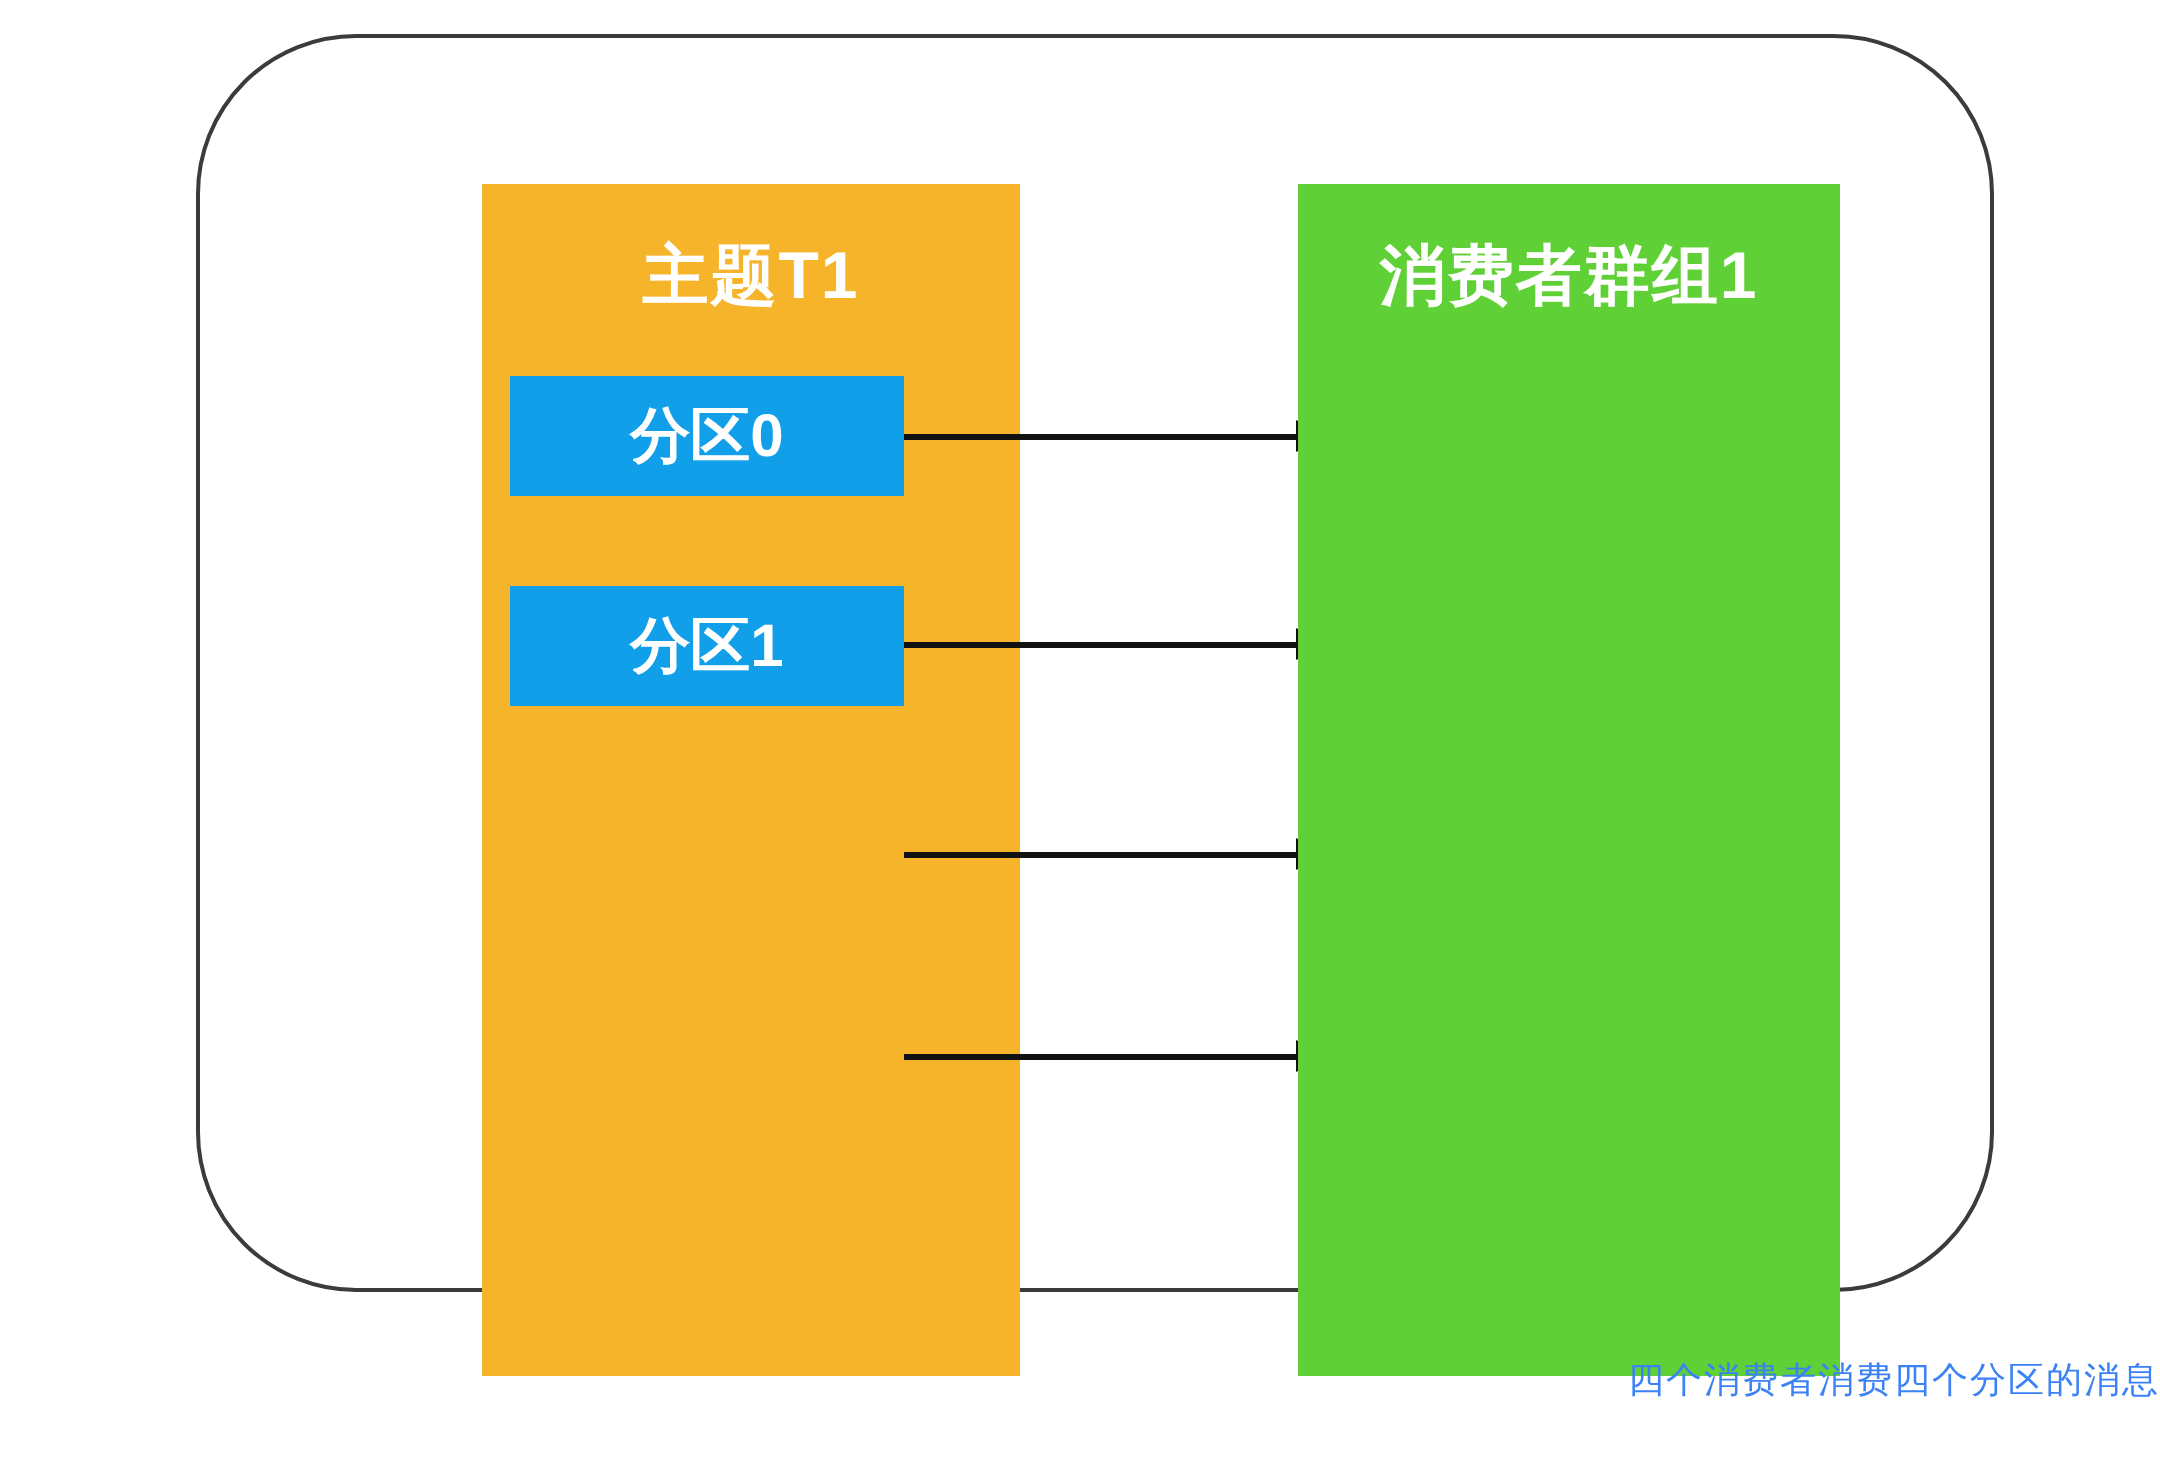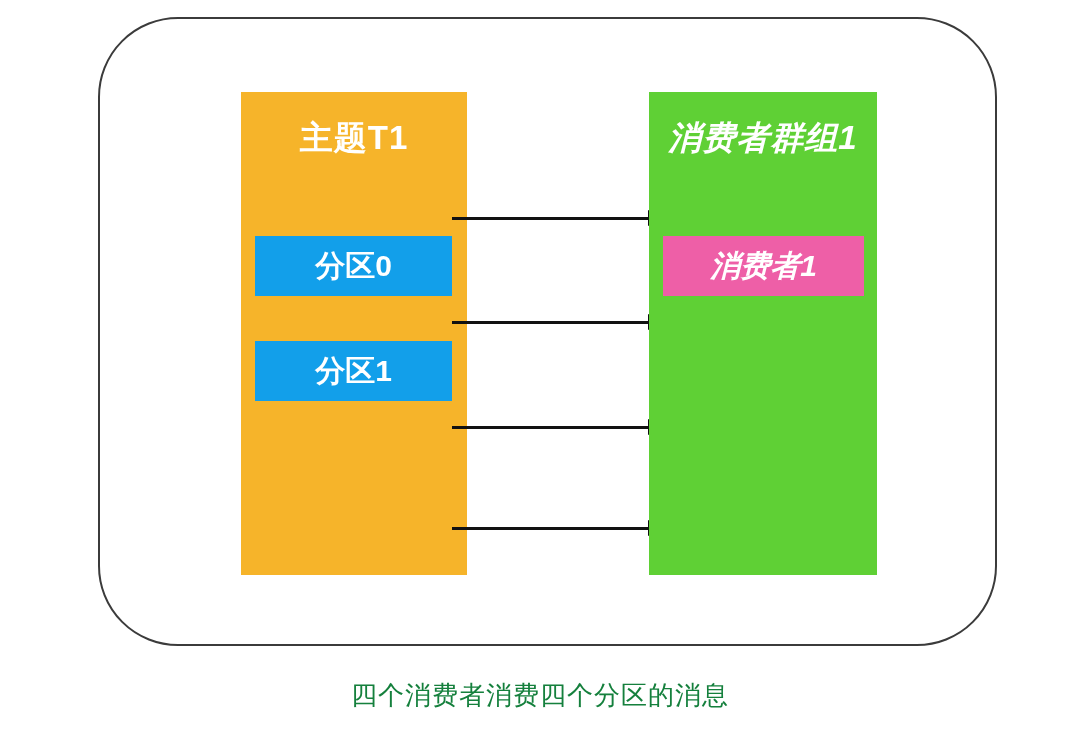--- a/index.html
+++ b/index.html
@@ -22,32 +22,32 @@
     width: 899px;
     height: 629px;
     border: 2px solid #3b3b3b;
     border-radius: 80px;
     background: #ffffff;
     box-sizing: border-box;
   }
   .column {
     position: absolute;
     top: 92px;
-    height: 483px;
+    height: 596px;
+    padding-left: 43px;
   }
   .column.topic {
     left: 241px;
     width: 226px;
     background: #f6b42a;
   }
   .column.group {
     left: 649px;
     width: 228px;
     background: #5fd035;
-    font-style: italic;
   }
   .col-title {
     position: absolute;
     top: 26px;
     left: 0;
     width: 100%;
     text-align: center;
     color: #ffffff;
     font-size: 33px;
     font-weight: bold;
@@ -57,21 +57,20 @@
   .inner-box {
     position: absolute;
     left: 14px;
     height: 60px;
     display: flex;
     align-items: center;
     justify-content: center;
     color: #ffffff;
     font-size: 30px;
     font-weight: bold;
-    margin-top: 48px;
   }
   .inner-box.partition { width: 197px; background: #129fea; }
   .inner-box.consumer  { width: 201px; background: #ee5fa7; }
   .row-0 { top: 96px; }
   .row-1 { top: 201px; }
   .row-2 { top: 302px; }
   .row-3 { top: 399px; }
   .arrow {
     position: absolute;
     left: 452px;
@@ -92,23 +91,23 @@
   }
   .arrow-0 { top: 217px; }
   .arrow-1 { top: 321px; }
   .arrow-2 { top: 426px; }
   .arrow-3 { top: 527px; }
   .caption {
     position: absolute;
     top: 678px;
     left: 0;
     width: 100%;
-    text-align: center;
-    color: #15803d;
-    font-size: 26px;
+    text-align: right;
+    color: #3b82f6;
+    font-size: 18px;
     font-weight: normal;
     letter-spacing: 1px;
   }
 </style>
 </head>
 <body>
 
 <div class="canvas">
 
   <div class="outer-frame">
@@ -122,18 +121,17 @@
     <div class="inner-box partition row-1">分区1</div>
   </div>
 
   <div class="arrow arrow-0"></div>
   <div class="arrow arrow-1"></div>
   <div class="arrow arrow-2"></div>
   <div class="arrow arrow-3"></div>
 
   <div class="column group">
     <div class="col-title">消费者群组1</div>
-    <div class="inner-box consumer row-0">消费者1</div>
   </div>
 
   <div class="caption">四个消费者消费四个分区的消息</div>
 
 </div>
 
 </body></html>

